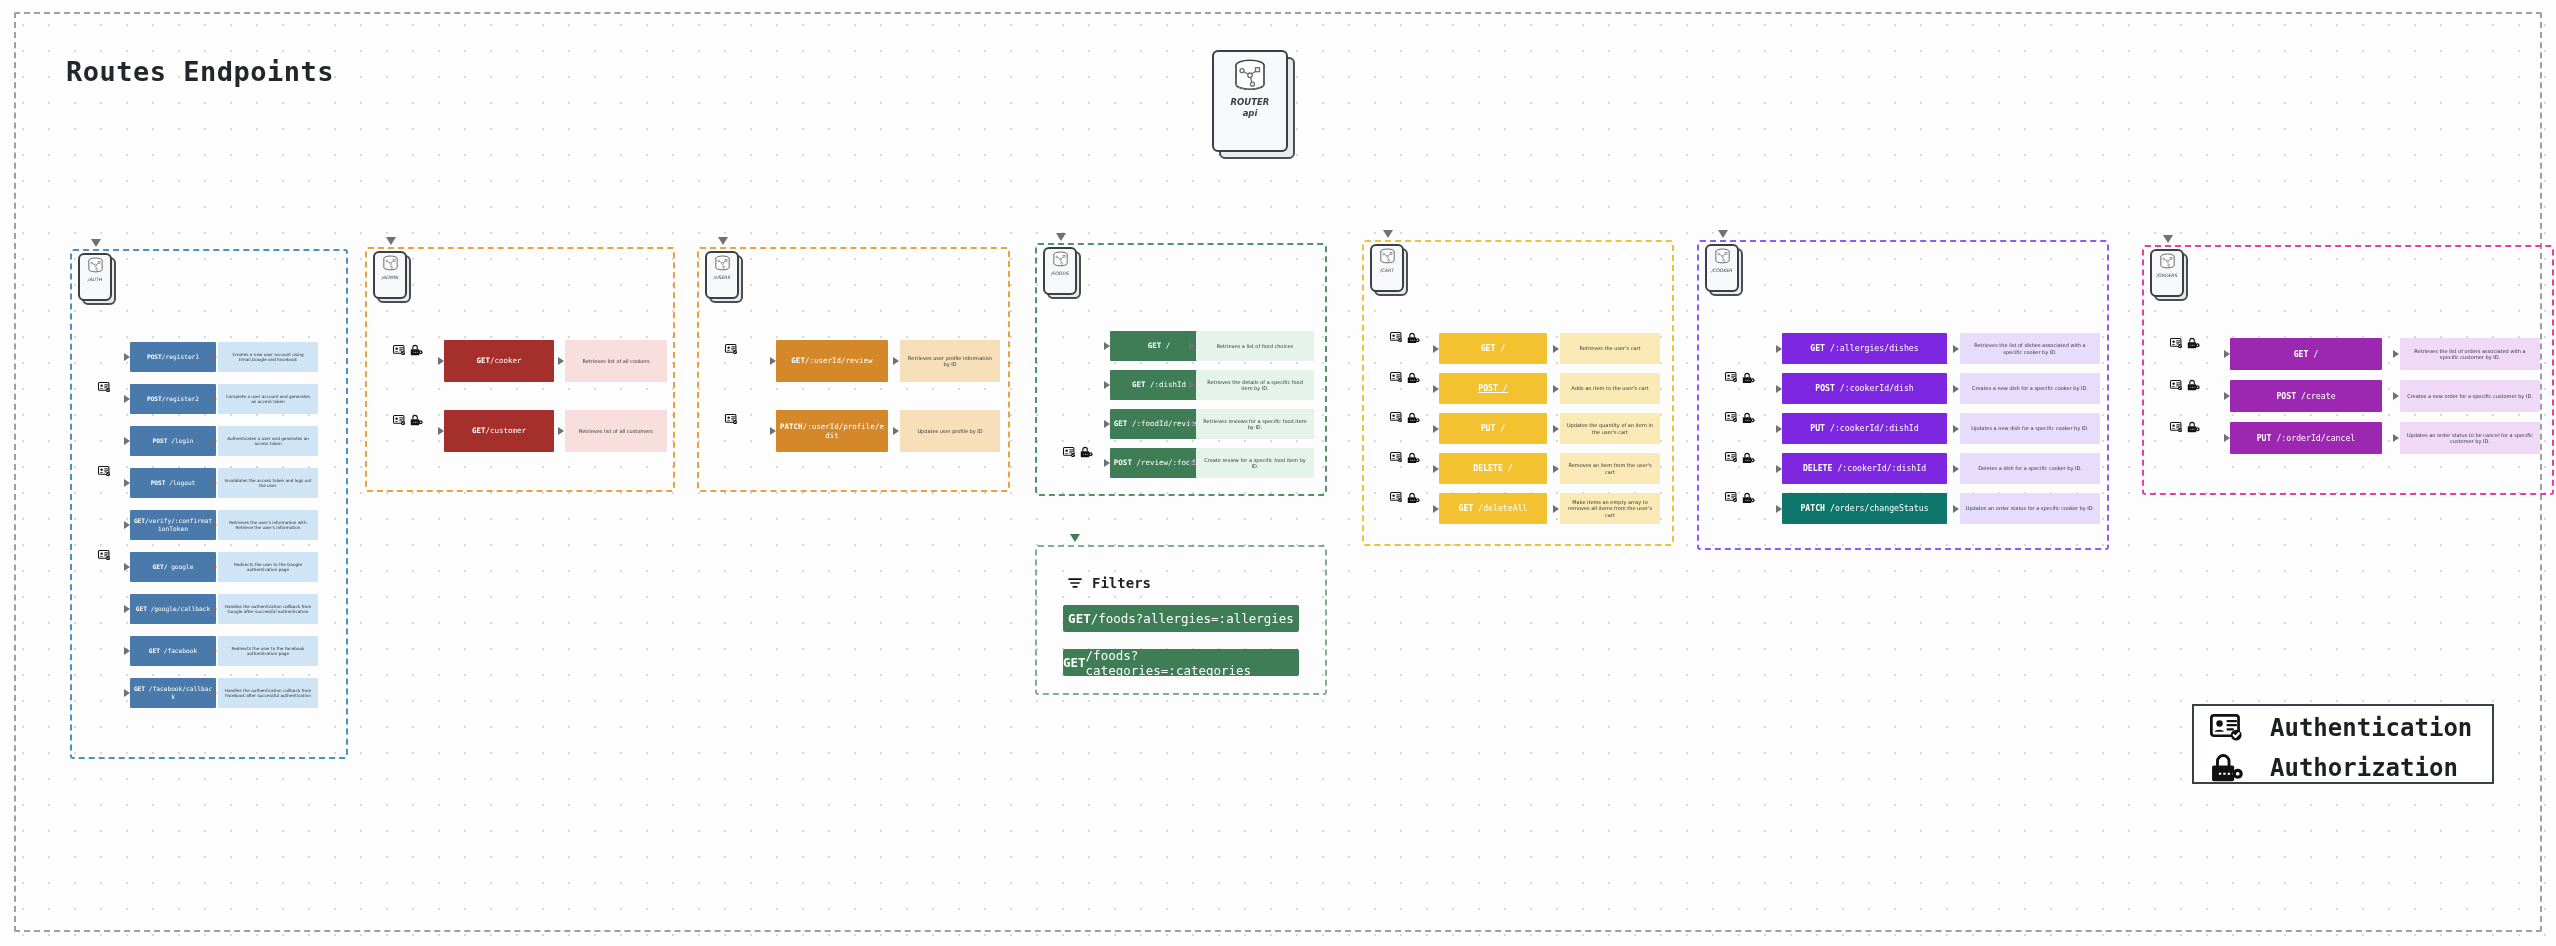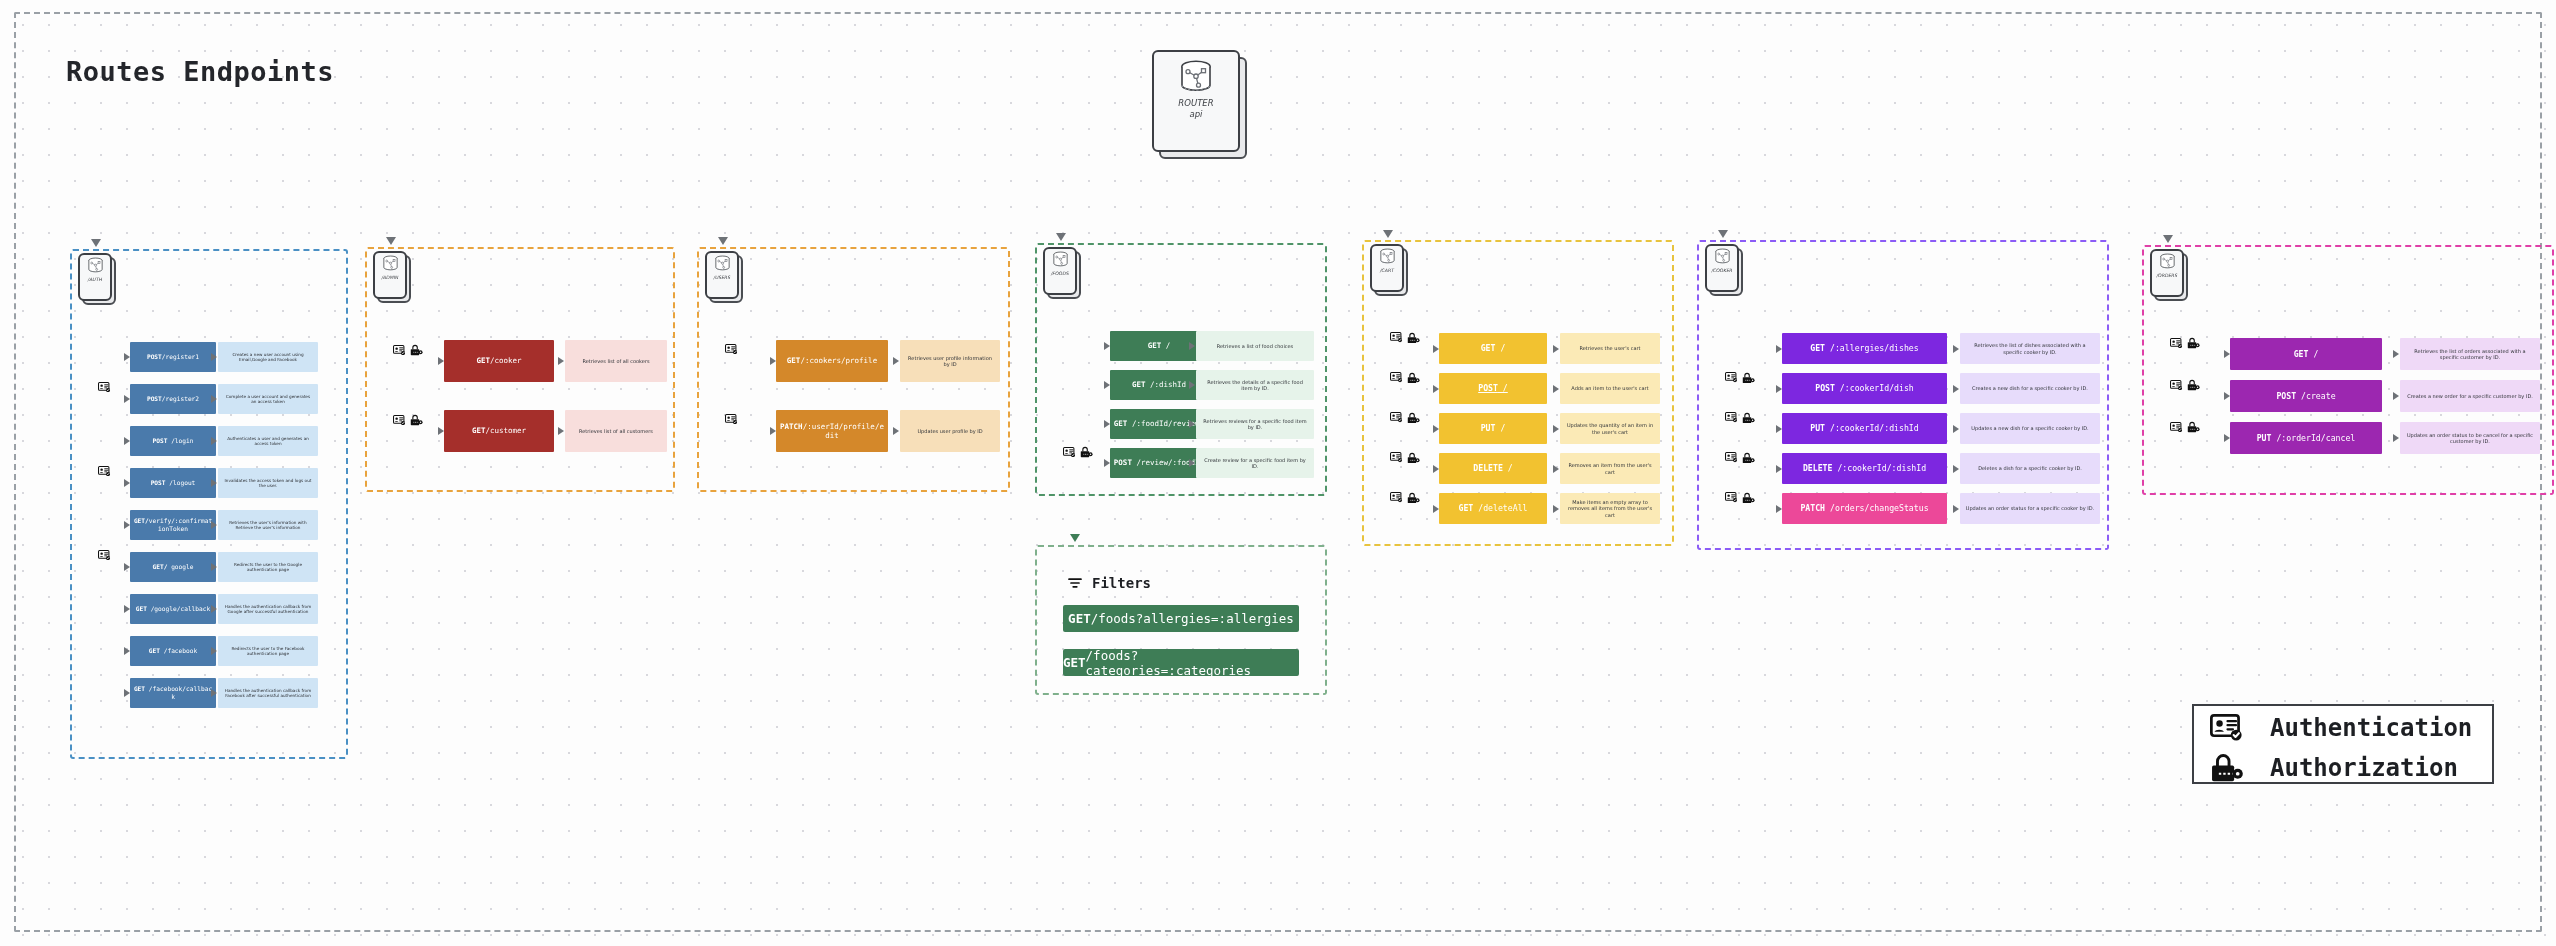--- a/index.html
+++ b/index.html
@@ -117,21 +117,21 @@
 </style>
 </head>
 <body>
 
 <div id="canvas"></div>
 <div id="page-frame"></div>
 
 <div id="title">Routes Endpoints</div>
 
 <div id="layers">
-    <div class="dbnode" style="left: 1152px; top: 50px; width: 88px; height: 102px;">
+    <div class="dbnode" style="left: 1212px; top: 50px; width: 76px; height: 102px; font-weight: bold;">
       <div class="shadow"></div>
       <div class="card">
         <div class="glyph">
           <svg class="icn" width="40" height="34.4" viewBox="0 0 40 34">
             <ellipse cx="20" cy="7" rx="14" ry="5" fill="#fff" stroke="#3c3f44" stroke-width="1.6"></ellipse>
             <path d="M6 7 V26 A14 5 0 0 0 34 26 V7" fill="#fff" stroke="#3c3f44" stroke-width="1.6"></path>
             <path d="M6 26 A14 5 0 0 0 34 26" fill="none" stroke="#9aa0a6" stroke-width="1" stroke-dasharray="2 2"></path>
             <g stroke="#6b6f75" stroke-width="1.3" fill="none">
               <path d="M20 17 L13 13 M20 17 L27 12 M20 17 L22 25"></path>
             </g>
@@ -410,21 +410,21 @@
           <circle cx="5.6" cy="5.6" r="1.9" fill="#111"></circle>
           <path d="M2.6 10.4c0.6-1.6 5-1.6 5.6 0z" fill="#111"></path>
           <g stroke="#111" stroke-width="1.3" stroke-linecap="round">
             <path d="M10.3 4.2h5M10.3 6.6h5M10.3 9h3.2"></path>
           </g>
           <circle cx="15.4" cy="12.4" r="3.2" fill="#111"></circle>
           <path d="M13.9 12.4l1.1 1.1 2-2.2" fill="none" stroke="#fff" stroke-width="1.2" stroke-linecap="round" stroke-linejoin="round"></path>
         </svg>
       </span>
     </div>
-    <div class="route" style="left: 776px; top: 340px; width: 112px; height: 42px; background: rgb(212, 136, 42); font-size: 7.5px;"><span style="white-space: pre-wrap; word-break: break-all; padding: 0px 3px;"><b>GET</b><span>/:cookers/profile</span></span></div>
+    <div class="route" style="left: 776px; top: 340px; width: 112px; height: 42px; background: rgb(212, 136, 42); font-size: 7.5px;"><span style="white-space: pre-wrap; word-break: break-all; padding: 0px 3px;"><b>GET</b><span>/:userId/review</span></span></div>
     <div class="hline" style="left: 891px; top: 361px; width: 3px;"></div>
     <div class="arrowhead" style="left: 893px; top: 357px;"></div>
     <div class="desc" style="left: 900px; top: 340px; width: 100px; height: 42px; background: rgb(247, 223, 185); font-size: 5px;">
       <span>Retrieves user profile information by ID</span>
     </div>
     <div class="hline" style="left: 722px; top: 431px; width: 49px;"></div>
     <div class="arrowhead" style="left: 770px; top: 427px;"></div>
     <div style="left: 725px; top: 414px; display: flex; gap: 4px; align-items: center; position: absolute;">
       <span>
         <svg class="icn" width="13" height="10.4" viewBox="0 0 20 16">
@@ -831,21 +831,21 @@
         <svg class="icn" width="13" height="11.96" viewBox="0 0 20 18">
           <path d="M4.4 8V5.3a3.4 3.4 0 0 1 6.8 0V8" fill="none" stroke="#111" stroke-width="1.7"></path>
           <rect x="1.2" y="7.8" width="13" height="9.2" rx="1" fill="#111"></rect>
           <circle cx="16.3" cy="12.6" r="3" fill="#111"></circle>
           <path d="M5.2 12.6h9" stroke="#111" stroke-width="1.6" stroke-linecap="round"></path>
           <path d="M5.2 12.6h8" stroke="#fff" stroke-width="1.1" stroke-dasharray="1.4 1.2"></path>
           <circle cx="16.3" cy="12.6" r="1.1" fill="#fff"></circle>
         </svg>
       </span>
     </div>
-    <div class="route" style="left: 1782px; top: 493px; width: 165px; height: 31px; background: #ec4899; font-size: 8.2px; text-align: center;"><span style="white-space: pre-wrap; word-break: break-all; padding: 0px 3px;"><b>PATCH</b><span> /orders/changeStatus</span></span></div>
+    <div class="route" style="left: 1782px; top: 493px; width: 165px; height: 31px; background: #0f766e; font-size: 8.2px; text-align: center;"><span style="white-space: pre-wrap; word-break: break-all; padding: 0px 3px;"><b>PATCH</b><span> /orders/changeStatus</span></span></div>
     <div class="arrowhead" style="left: 1953px; top: 504.5px;"></div>
     <div class="desc" style="left: 1960px; top: 493px; width: 140px; height: 31px; background: rgb(231, 220, 251); font-size: 5px;">
       <span>Updates an order status for a specific cooker by ID.</span>
     </div>
     <div class="arrowdown" style="left: 1717.8px; top: 230px;"></div>
     <div class="group" style="left: 2142px; top: 245px; width: 412px; height: 250px; border-color: rgb(224, 64, 168);"></div>
     <div class="dbnode" style="left: 2150px; top: 249px; width: 34px; height: 48px;">
       <div class="shadow" style="left: 4px; top: 4px;"></div>
       <div class="card">
         <div class="glyph">

